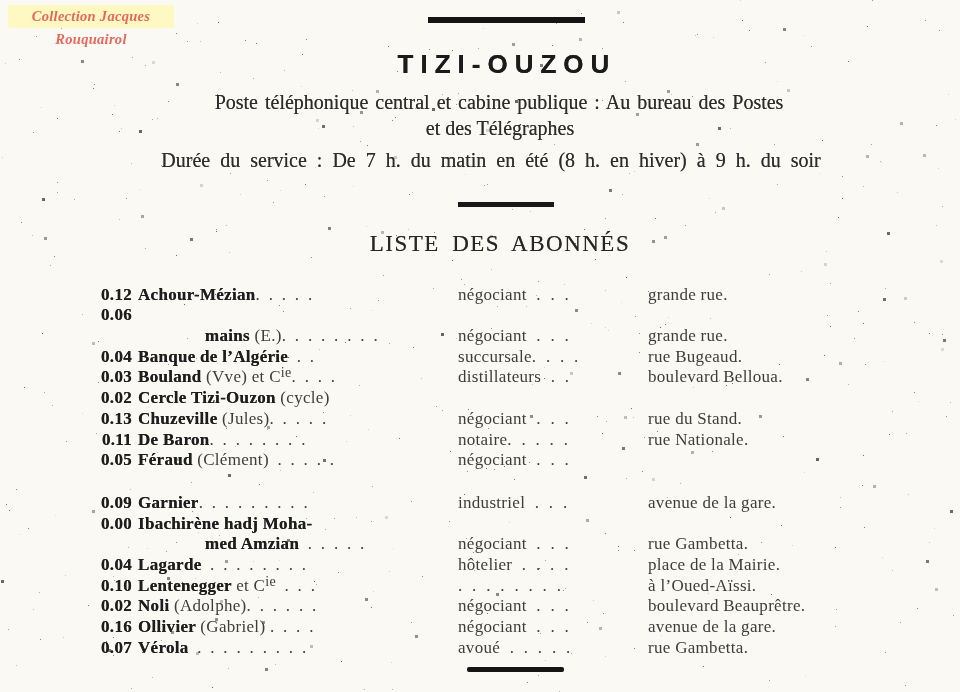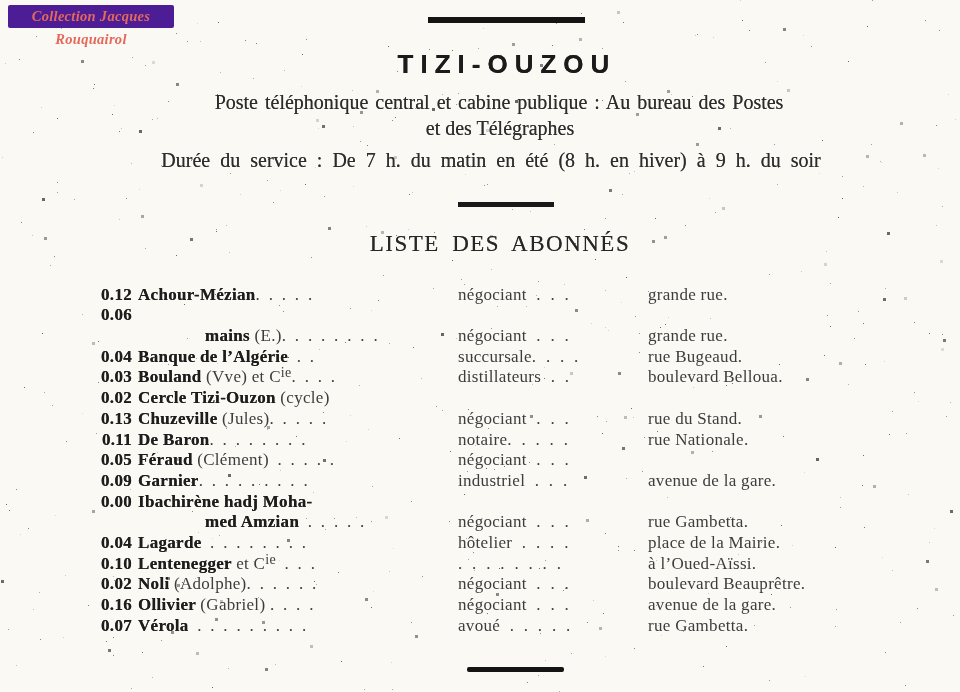--- a/index.html
+++ b/index.html
@@ -8,21 +8,21 @@
     width:960px;height:692px;
     background:#faf9f4;
     overflow:hidden;
     font-family:"Liberation Serif", serif;
     color:#222;
   }
   .speckles{position:absolute;left:0;top:0;width:1px;height:1px;pointer-events:none;}
   .watermark{
     position:absolute;left:8px;top:5px;
     width:166px;height:23px;line-height:23px;
-    background:#4c1d95;
+    background:#fef9c3;
     color:#e4685c;
     font-family:"Liberation Serif", serif;
     font-style:italic;font-weight:bold;font-size:14.5px;
     text-align:center;border-radius:2px;
     letter-spacing:.3px;
   }
   .bar{position:absolute;background:#141414;}
   .bar-top{left:428px;top:17px;width:157px;height:6px;}
   .bar-bottom{left:467px;top:667px;width:97px;height:5px;border-radius:2px/2px;}
   .rule-small{position:absolute;left:458px;top:202px;width:96px;height:5px;background:#191919;}
@@ -57,21 +57,21 @@
     transform:translateX(20px);
     font-size:23px;letter-spacing:1.5px;word-spacing:5px;color:#272727;
     text-shadow:0 0 .4px rgba(40,40,40,.7);
   }
   .subscriber-list{
     position:absolute;left:0;top:284px;width:960px;
     font-size:17px;letter-spacing:.3px;
     color:#3d3d3d;
   }
   .line{display:flex;height:20.7px;align-items:flex-end;}
-  .line.gap{margin-top:0;}
+  .line.gap{margin-top:22px;}
   .col-num{
     width:132px;text-align:right;flex:0 0 auto;
     font-weight:bold;color:#1d1d1d;
     text-shadow:0 0 .4px rgba(20,20,20,.8);
   }
   .col-name{width:314px;margin-left:6px;flex:0 0 auto;white-space:nowrap;overflow:hidden;}
   .col-name.indent{padding-left:67px;box-sizing:border-box;}
   .col-occ{width:184px;margin-left:6px;flex:0 0 auto;word-spacing:5px;white-space:nowrap;overflow:hidden;}
   .col-addr{flex:1 1 auto;margin-left:6px;white-space:nowrap;overflow:hidden;}
   .seg-b{font-weight:bold;color:#1d1d1d;text-shadow:0 0 .4px rgba(20,20,20,.8);}

